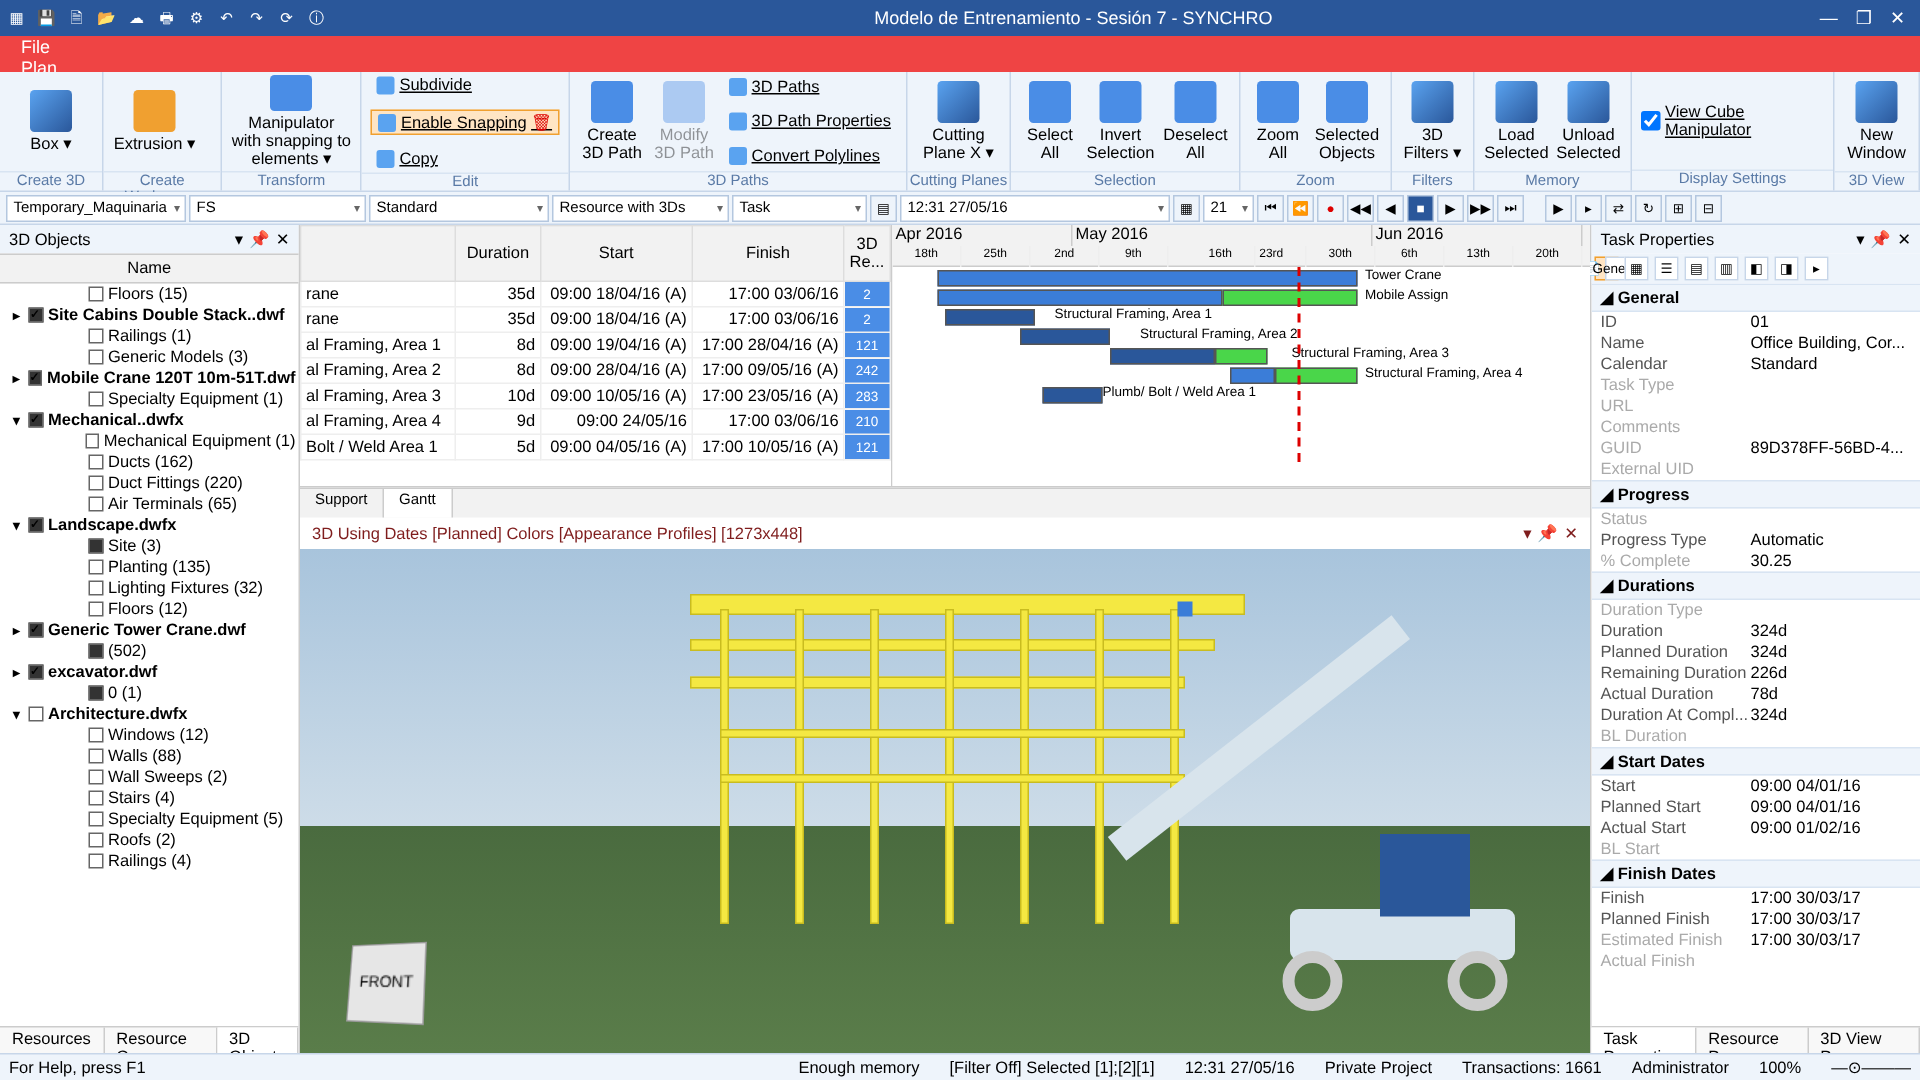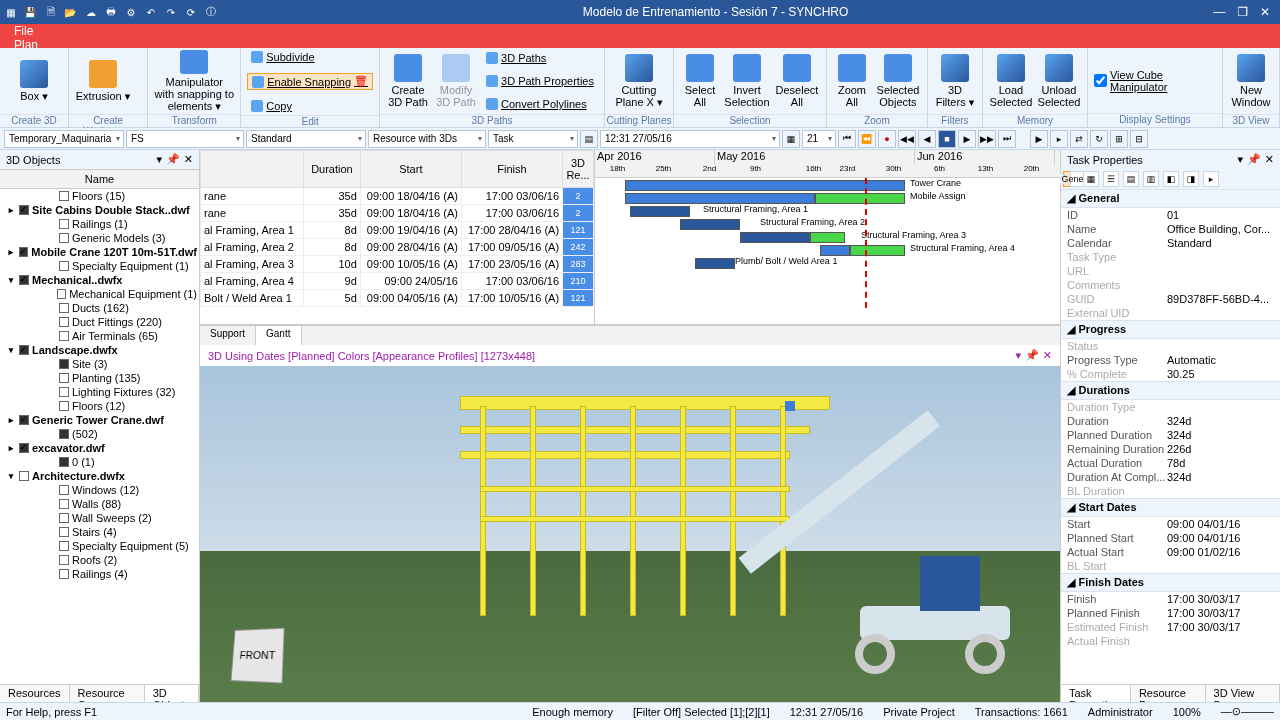--- a/index.html
+++ b/index.html
@@ -65,21 +65,21 @@
 .gbar.blue{background:#3b7dd8;}
 .gbar.green{background:#4ad64a;}
 .gbar.dblue{background:#2a579a;}
 .glab{position:absolute;font-size:9px;white-space:nowrap;}
 .today{position:absolute;top:0;bottom:0;border-left:2px dashed #d00;}
 .tabs{height:20px;border-top:1px solid #ccc;background:#f2f2f2;display:flex;}
 .tab{padding:2px 10px;border-right:1px solid #ccc;cursor:pointer;font-size:10px;}
 .tab.active{background:#fff;}
 
 .view3d{flex:1;display:flex;flex-direction:column;}
-.vhdr{padding:4px 8px;font-size:14px;color:#a21caf;display:flex;align-items:center;}
+.vhdr{padding:4px 8px;font-size:14px;color:#7f1d1d;display:flex;align-items:center;}
 .vhdr .pctrl{margin-left:auto;display:flex;gap:4px;font-size:9px;}
 .canvas{flex:1;background:linear-gradient(#a8c4dc 0%,#cddce8 55%,#4a6b3f 55%,#5a7d4a 100%);position:relative;overflow:hidden;}
 
 .rightpane{width:220px;border-left:1px solid #ccc;display:flex;flex-direction:column;}
 .rtabs{height:20px;background:#eef4fb;display:flex;gap:4px;padding:2px;}
 .rtabs span{width:16px;height:16px;border:1px solid #c7d6e9;background:#fff;display:inline-flex;align-items:center;justify-content:center;font-size:9px;cursor:pointer;}
 .rtabs span.active{background:#ffe5c4;border-color:#f0a030;}
 .props{flex:1;overflow:auto;font-size:10px;}
 .pgrp{background:#eef4fb;padding:2px 6px;font-weight:bold;border-top:1px solid #d8e4f2;border-bottom:1px solid #d8e4f2;}
 .prow{display:flex;padding:1px 6px;}

